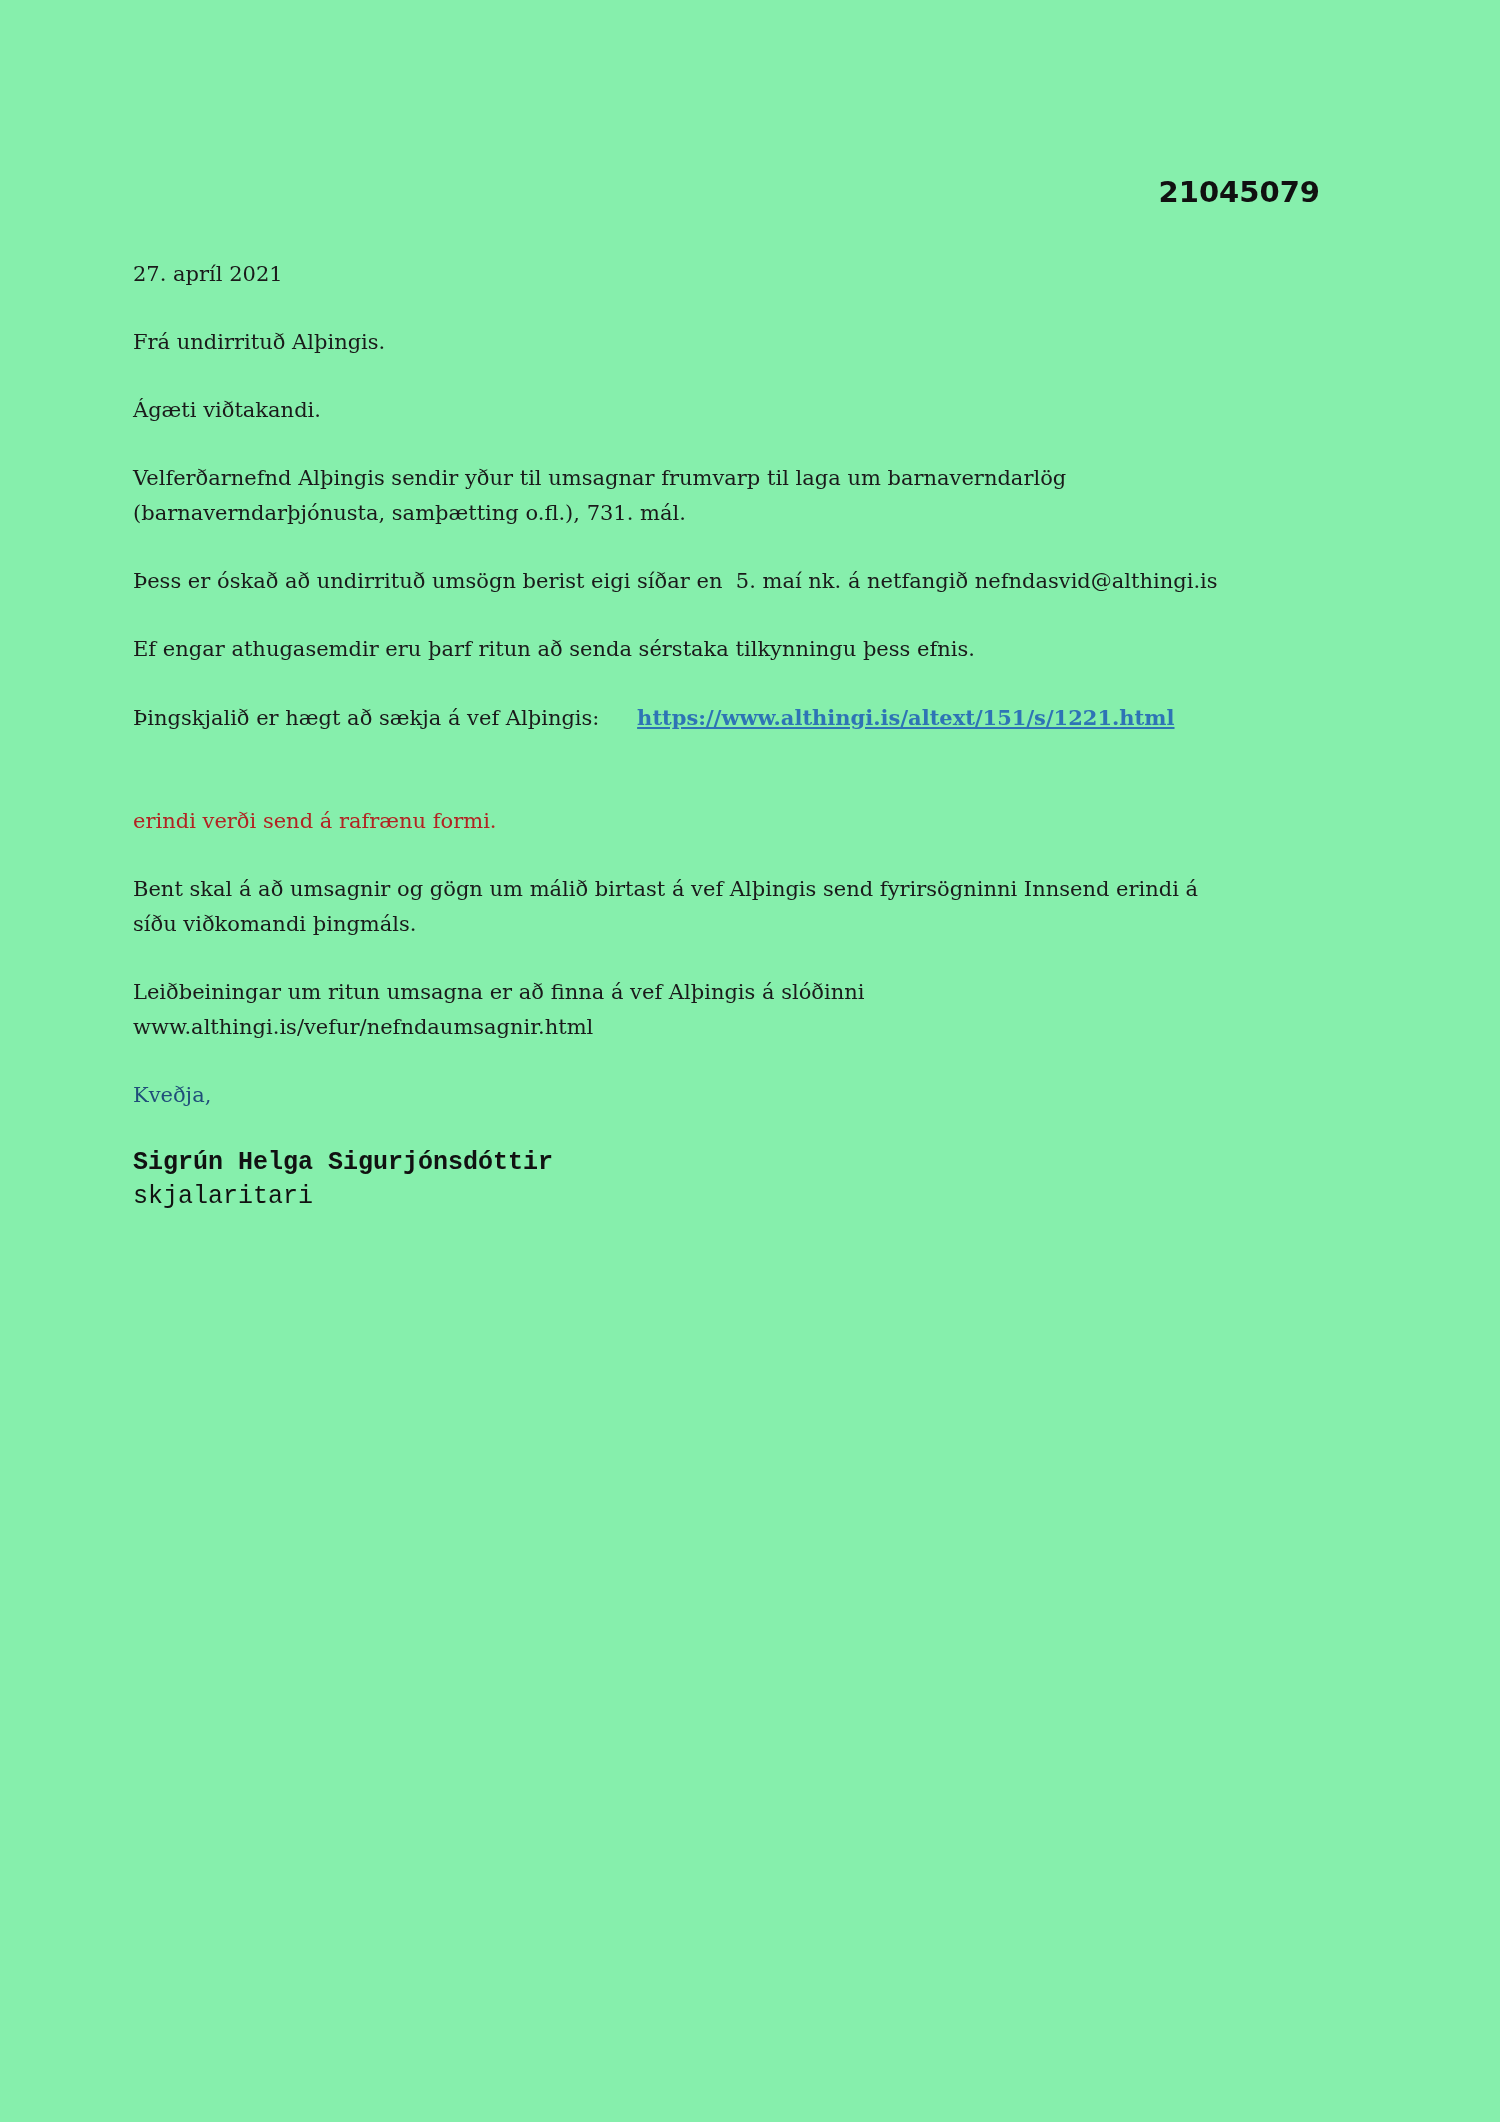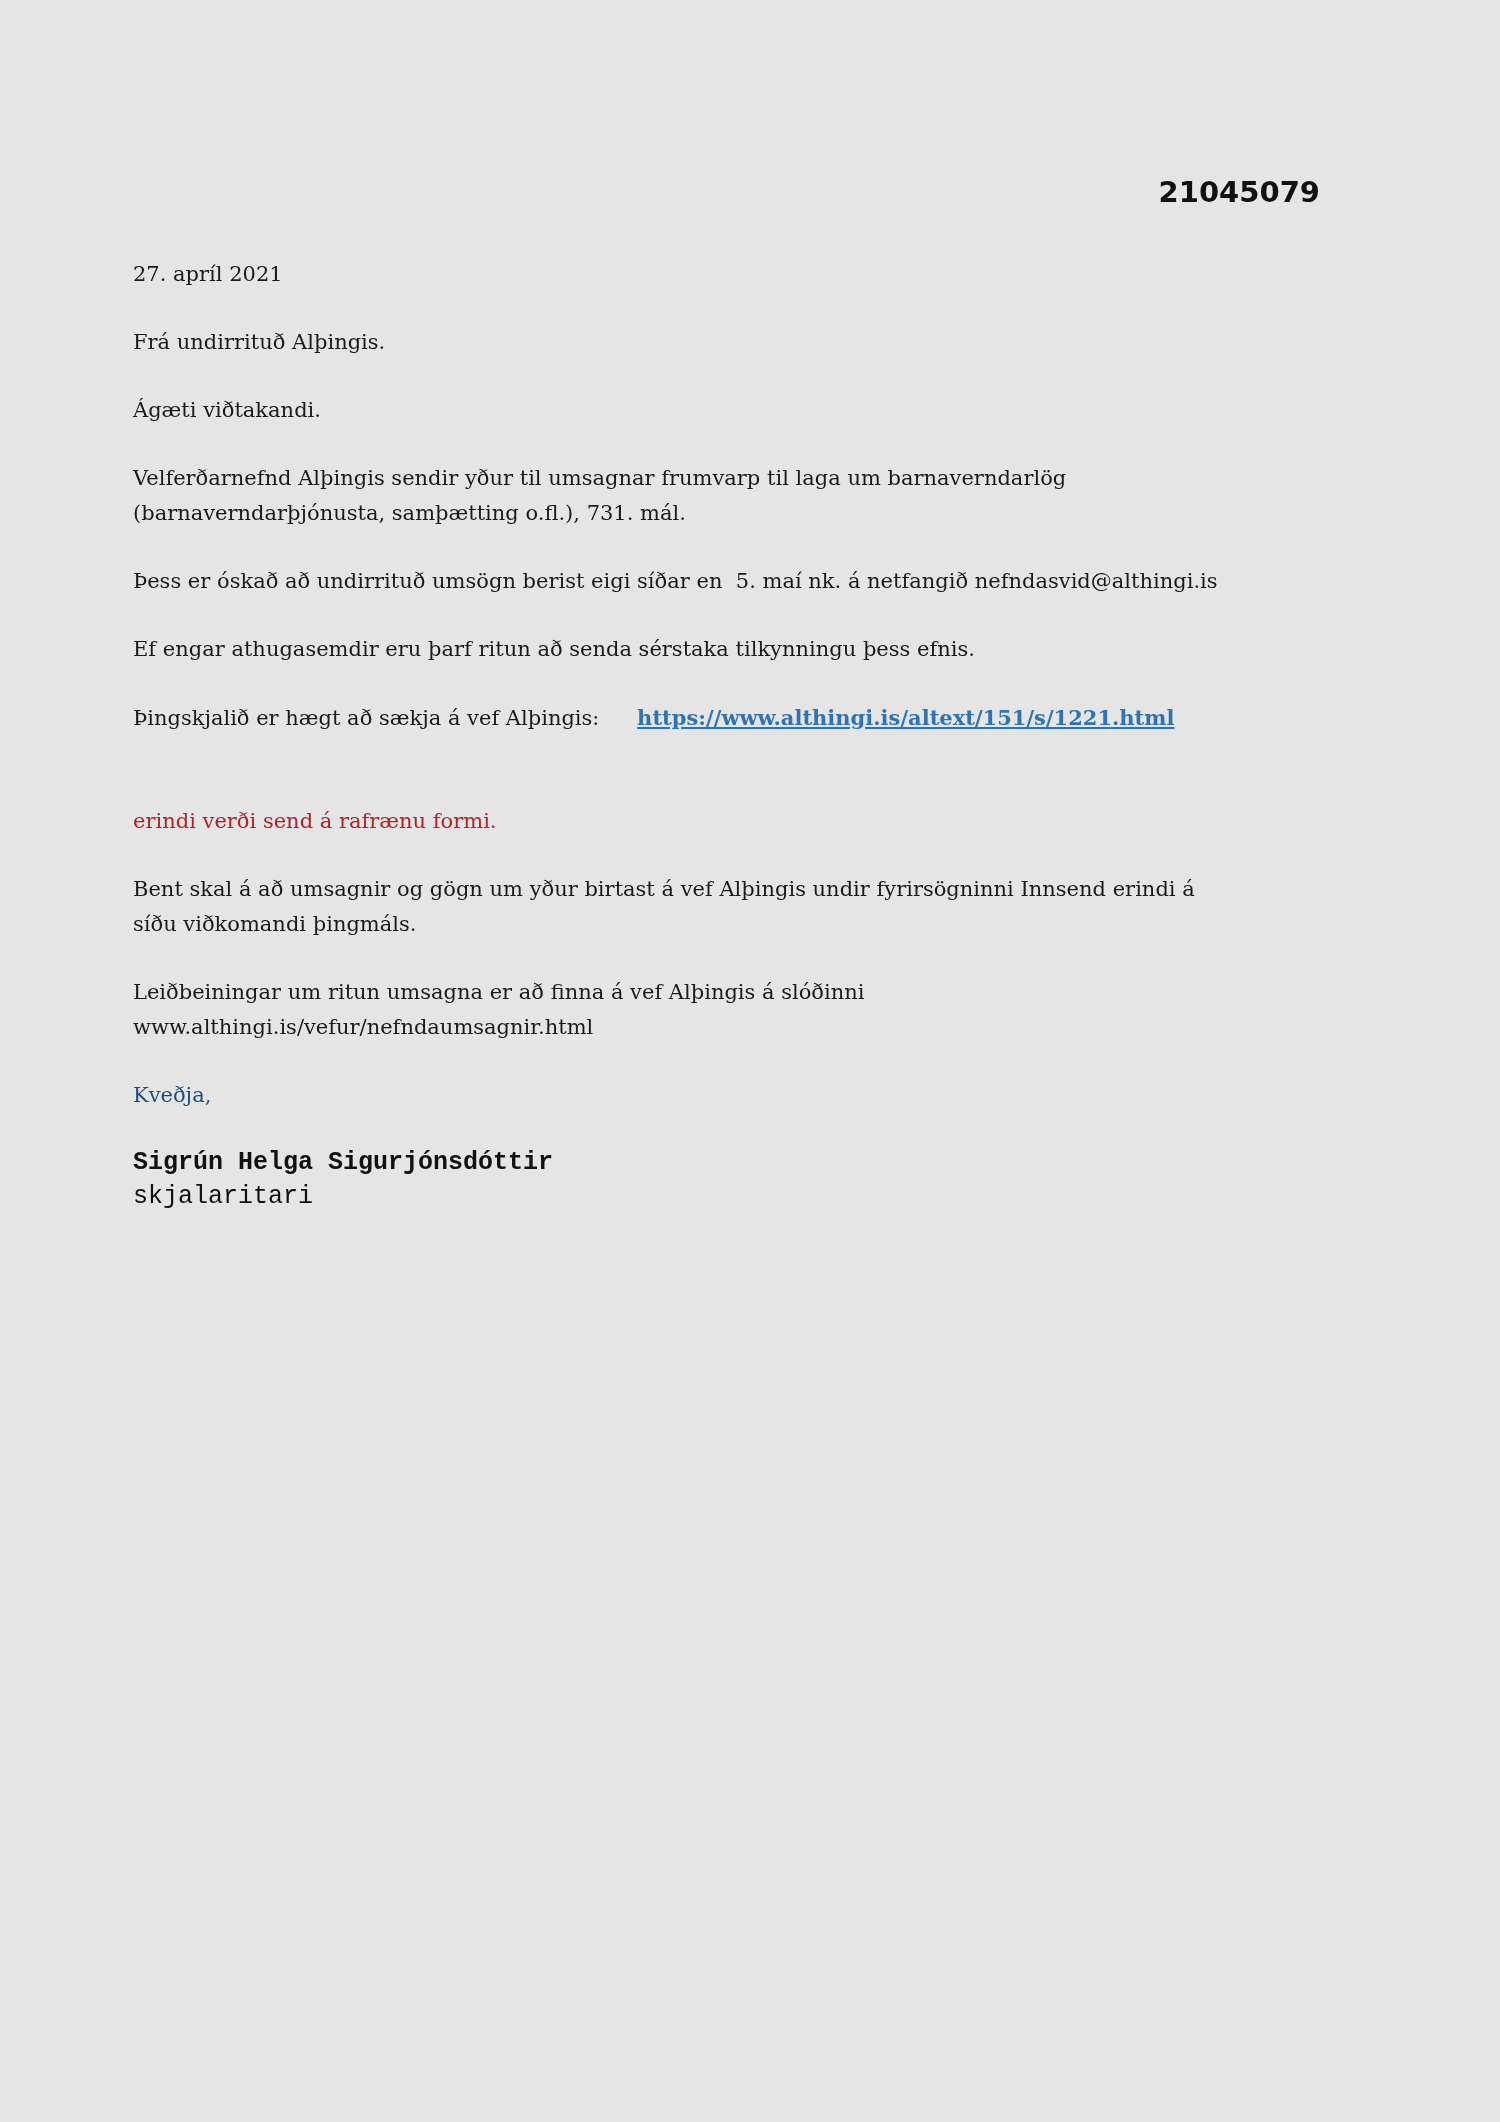--- a/index.html
+++ b/index.html
@@ -4,21 +4,21 @@
 <style>
   html, body {
     margin: 0;
     padding: 0;
     background: #ffffff;
   }
   .page {
     position: relative;
     width: 1500px;
     height: 2122px;
-    background: #e5e5e5;
+    background: #86efac;
     box-sizing: border-box;
     padding: 172px 133px 0 133px;
     font-family: "DejaVu Serif", "Liberation Serif", serif;
     font-size: 21px;
     line-height: 35px;
     color: #1a1a1a;
   }
   .doc-number {
     font-family: "DejaVu Sans", "Liberation Sans", sans-serif;
     font-weight: bold;
@@ -78,21 +78,21 @@
   <p class="para"><span>Velferðarnefnd Alþingis sendir yður til umsagnar frumvarp til laga um barnaverndarlög</span><br><span>(barnaverndarþjónusta, samþætting o.fl.), 731. mál.</span></p>
 
   <p class="para">Þess er óskað að undirrituð umsögn berist eigi síðar en  5. maí nk. á netfangið nefndasvid@althingi.is</p>
 
   <p class="para">Ef engar athugasemdir eru þarf ritun að senda sérstaka tilkynningu þess efnis.</p>
 
   <p class="para"><span>Þingskjalið er hægt að sækja á vef Alþingis: </span><a class="web-link">https://www.althingi.is/altext/151/s/1221.html</a></p>
 
   <p class="para notice"><br><span>erindi verði send á rafrænu formi.</span></p>
 
-  <p class="para"><span>Bent skal á að umsagnir og gögn um yður birtast á vef Alþingis undir fyrirsögninni Innsend erindi á</span><br><span>síðu viðkomandi þingmáls.</span></p>
+  <p class="para"><span>Bent skal á að umsagnir og gögn um málið birtast á vef Alþingis send fyrirsögninni Innsend erindi á</span><br><span>síðu viðkomandi þingmáls.</span></p>
 
   <p class="para"><span>Leiðbeiningar um ritun umsagna er að finna á vef Alþingis á slóðinni</span><br><a class="plain-link">www.althingi.is/vefur/nefndaumsagnir.html</a></p>
 
   <p class="para closing">Kveðja,</p>
 
   <div class="signature">
     <div class="sig-name">Sigrún Helga Sigurjónsdóttir</div>
     <div>skjalaritari</div>
   </div>
 

